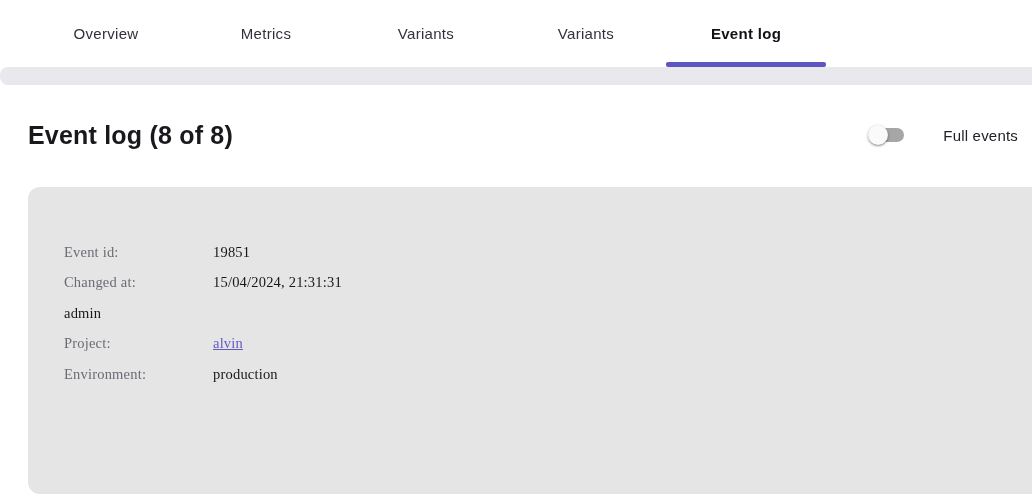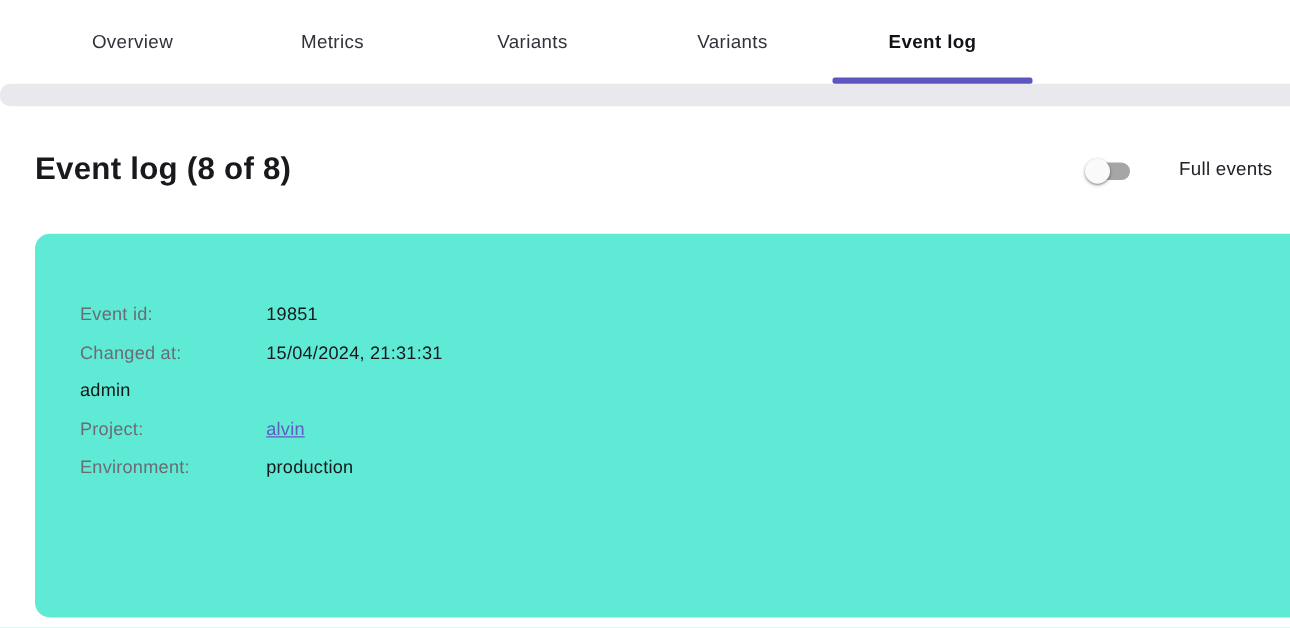--- a/index.html
+++ b/index.html
@@ -63,21 +63,21 @@
     height: 64px;
   }
   .page-title {
     font-size: 25px;
     font-weight: 600;
     letter-spacing: 0.2px;
     color: #19191d;
   }
   .toggle-wrap {
     display: flex;
-    align-items: flex-end;
+    align-items: center;
     cursor: pointer;
     gap: 24px;
   }
   .switch {
     position: relative;
     width: 34px;
     height: 14px;
     background: #a6a6a6;
     border-radius: 7px;
     margin-right: 15px;
@@ -97,23 +97,24 @@
     font-size: 15px;
     letter-spacing: 0.2px;
     color: #202026;
   }
 
   
   .event-card {
     margin: 38px 0 0 28px;
     width: calc(100% - 28px);
     height: 307px;
-    background: #5eead4;
+    background: #e5e5e5;
     border-radius: 12px 0 0 12px;
     padding: 50px 36px 0 36px;
+    font-family: Liberation Serif, serif;
   }
   .row {
     height: 30.5px;
     display: flex;
     align-items: center;
     font-size: 14.5px;
     letter-spacing: 0.2px;
   }
   .row .label {
     width: 149px;

